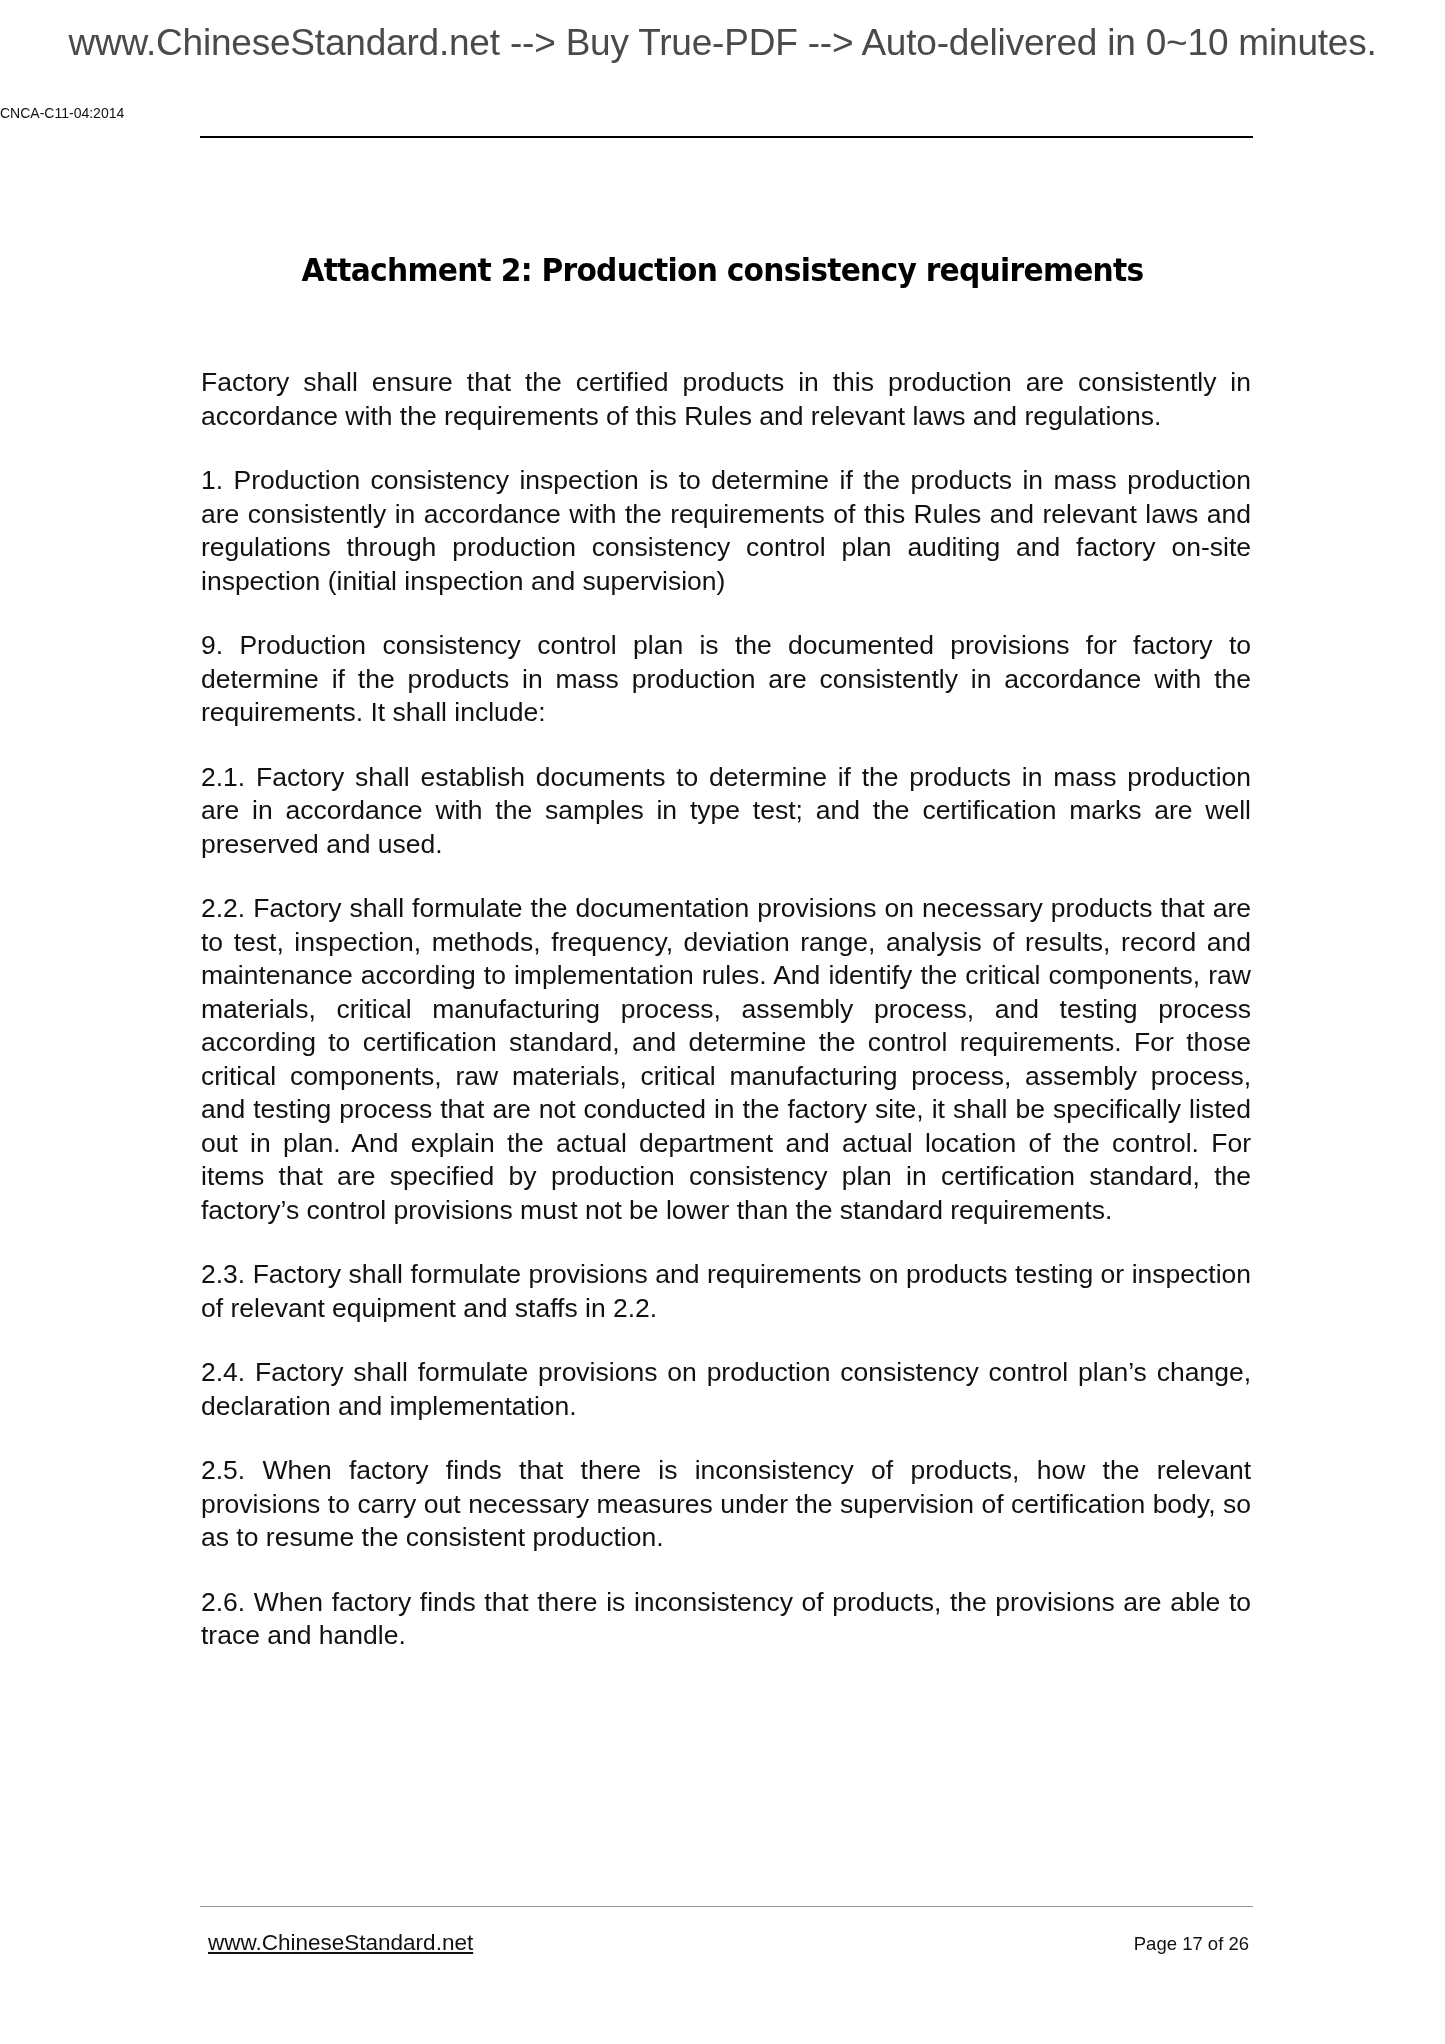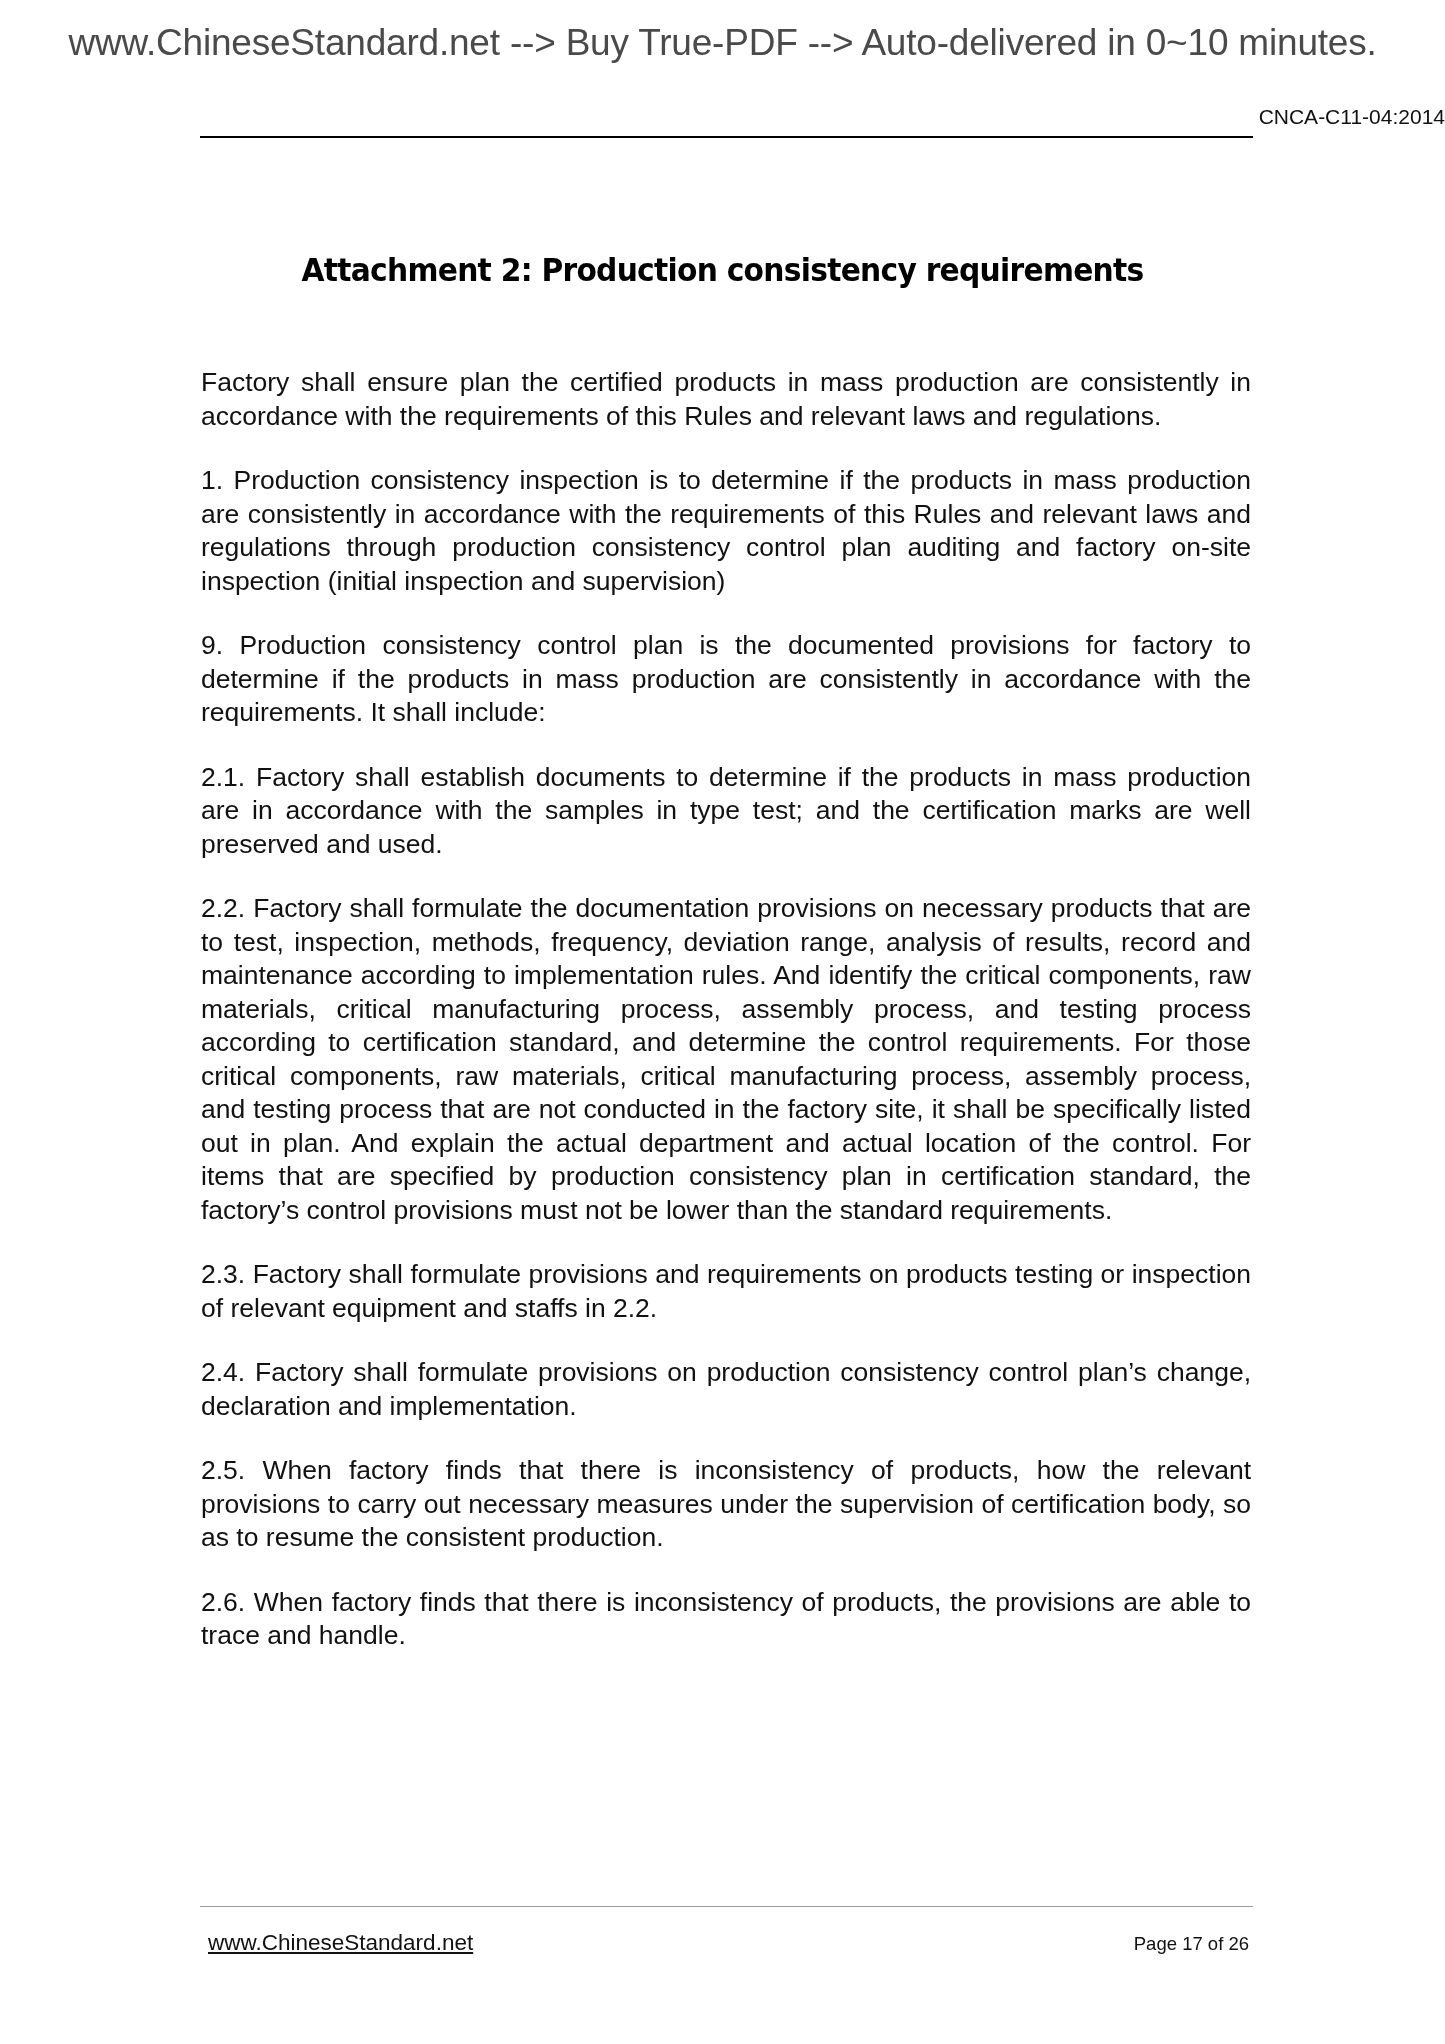--- a/index.html
+++ b/index.html
@@ -1,38 +1,38 @@
 <!DOCTYPE html>
 <html><head>
 <meta charset="utf-8">
 <style>
   html, body { margin: 0; padding: 0; background: #ffffff; }
   body { width: 1445px; height: 2044px; position: relative; overflow: hidden; font-family: "Liberation Sans", sans-serif; color: #000; }
   .hdr-banner { position: absolute; top: 22px; left: 0; width: 1445px; text-align: center; font-size: 37px; color: #4a4a4a; letter-spacing: -0.2px; }
-  .hdr-code { position: absolute; top: 105px; left: 0; width: 1445px; text-align: right; font-size: 21px; color: #111; }
+  .hdr-code { position: absolute; top: 105px; left: 0; width: 1445px; text-align: left; font-size: 14px; color: #111; }
   .hdr-rule { position: absolute; top: 136px; left: 200px; width: 1053px; height: 2px; background: #000; }
   .title { position: absolute; top: 230px; left: 0; width: 1445px; text-align: center; font-size: 32px; font-weight: bold; color: #000; font-family: "DejaVu Sans", sans-serif; letter-spacing: -0.8px; transform: scaleX(0.93); }
   .body { position: absolute; top: 366px; left: 201px; width: 1050px; font-size: 26.5px; line-height: 33.5px; text-align: justify; color: #111; }
   .body p { margin: 0 0 31px 0; }
   .ftr-rule { position: absolute; top: 1906px; left: 200px; width: 1053px; height: 1px; background: #9a9a9a; }
   .ftr-link { position: absolute; top: 1930px; left: 208px; font-size: 22.5px; color: #111; text-decoration: underline; }
   .ftr-page { position: absolute; top: 1933px; right: 196px; font-size: 18.5px; color: #111; }
   .ftr-page b { font-weight: normal; }
 </style>
 </head>
 <body>
 
 <div class="hdr-banner">www.ChineseStandard.net --&gt; Buy True-PDF --&gt; Auto-delivered in 0~10 minutes.</div>
 <div class="hdr-code">CNCA-C11-04:2014</div>
 <div class="hdr-rule"></div>
 
 <h1 class="title">Attachment 2:  Production consistency requirements</h1>
 
 <div class="body">
-  <p>Factory shall ensure plan the certified products in mass production are consistently in accordance with the requirements of this Rules and relevant laws and regulations.</p>
+  <p>Factory shall ensure that the certified products in this production are consistently in accordance with the requirements of this Rules and relevant laws and regulations.</p>
   <p>1. Production consistency inspection is to determine if the products in mass production are consistently in accordance with the requirements of this Rules and relevant laws and regulations through production consistency control plan auditing and factory on-site inspection (initial inspection and supervision)</p>
   <p>9. Production consistency control plan is the documented provisions for factory to determine if the products in mass production are consistently in accordance with the requirements. It shall include:</p>
   <p>2.1. Factory shall establish documents to determine if the products in mass production are in accordance with the samples in type test; and the certification marks are well preserved and used.</p>
   <p>2.2. Factory shall formulate the documentation provisions on necessary products that are to test, inspection, methods, frequency, deviation range, analysis of results, record and maintenance according to implementation rules. And identify the critical components, raw materials, critical manufacturing process, assembly process, and testing process according to certification standard, and determine the control requirements. For those critical components, raw materials, critical manufacturing process, assembly process, and testing process that are not conducted in the factory site, it shall be specifically listed out in plan. And explain the actual department and actual location of the control. For items that are specified by production consistency plan in certification standard, the factory’s control provisions must not be lower than the standard requirements.</p>
   <p>2.3. Factory shall formulate provisions and requirements on products testing or inspection of relevant equipment and staffs in 2.2.</p>
   <p>2.4. Factory shall formulate provisions on production consistency control plan’s change, declaration and implementation.</p>
   <p>2.5. When factory finds that there is inconsistency of products, how the relevant provisions to carry out necessary measures under the supervision of certification body, so as to resume the consistent production.</p>
   <p>2.6. When factory finds that there is inconsistency of products, the provisions are able to trace and handle.</p>
 </div>
 

